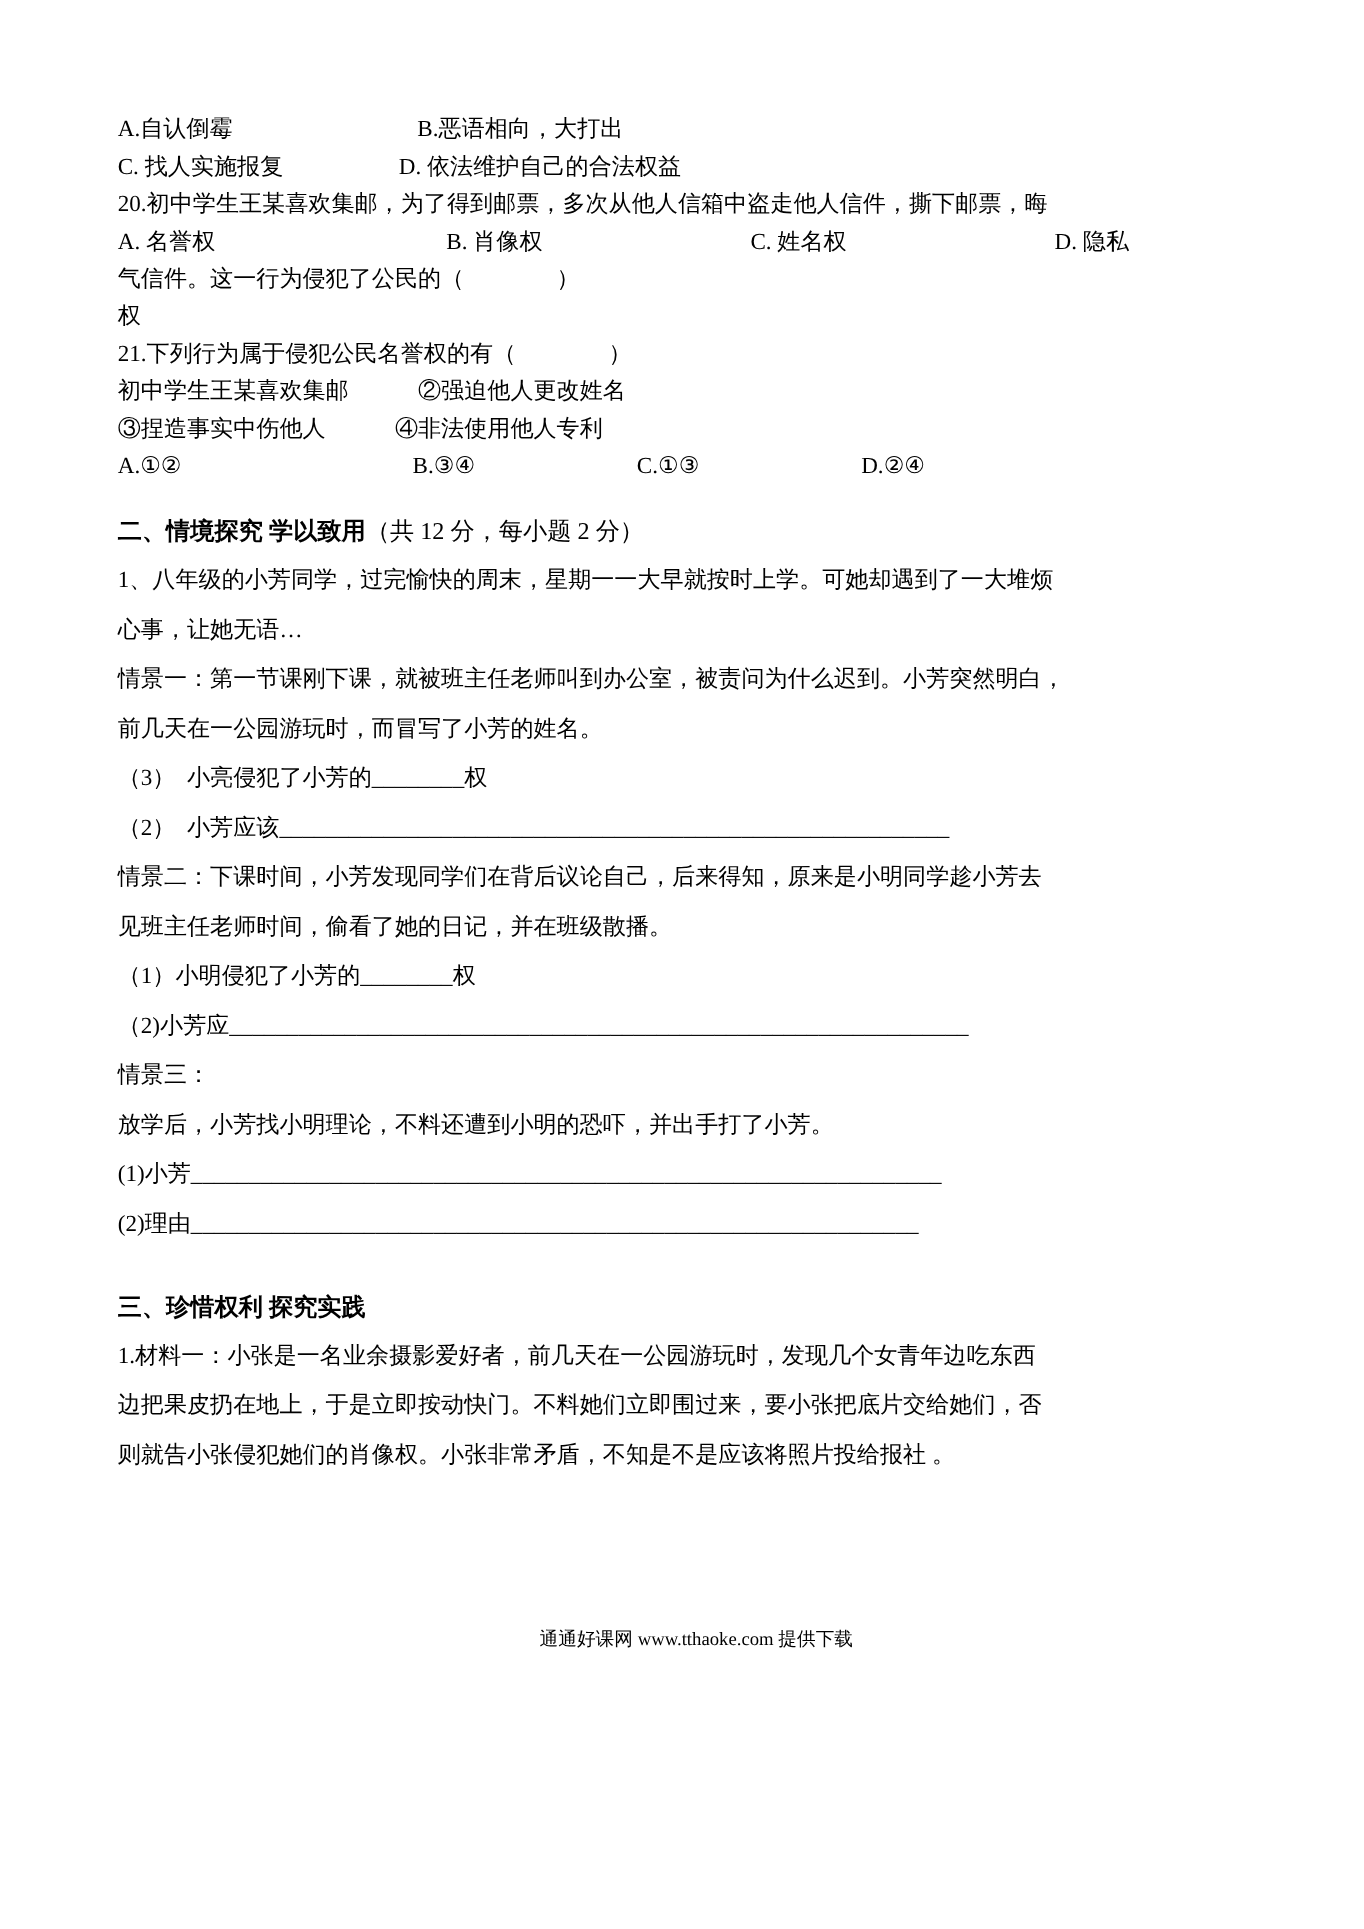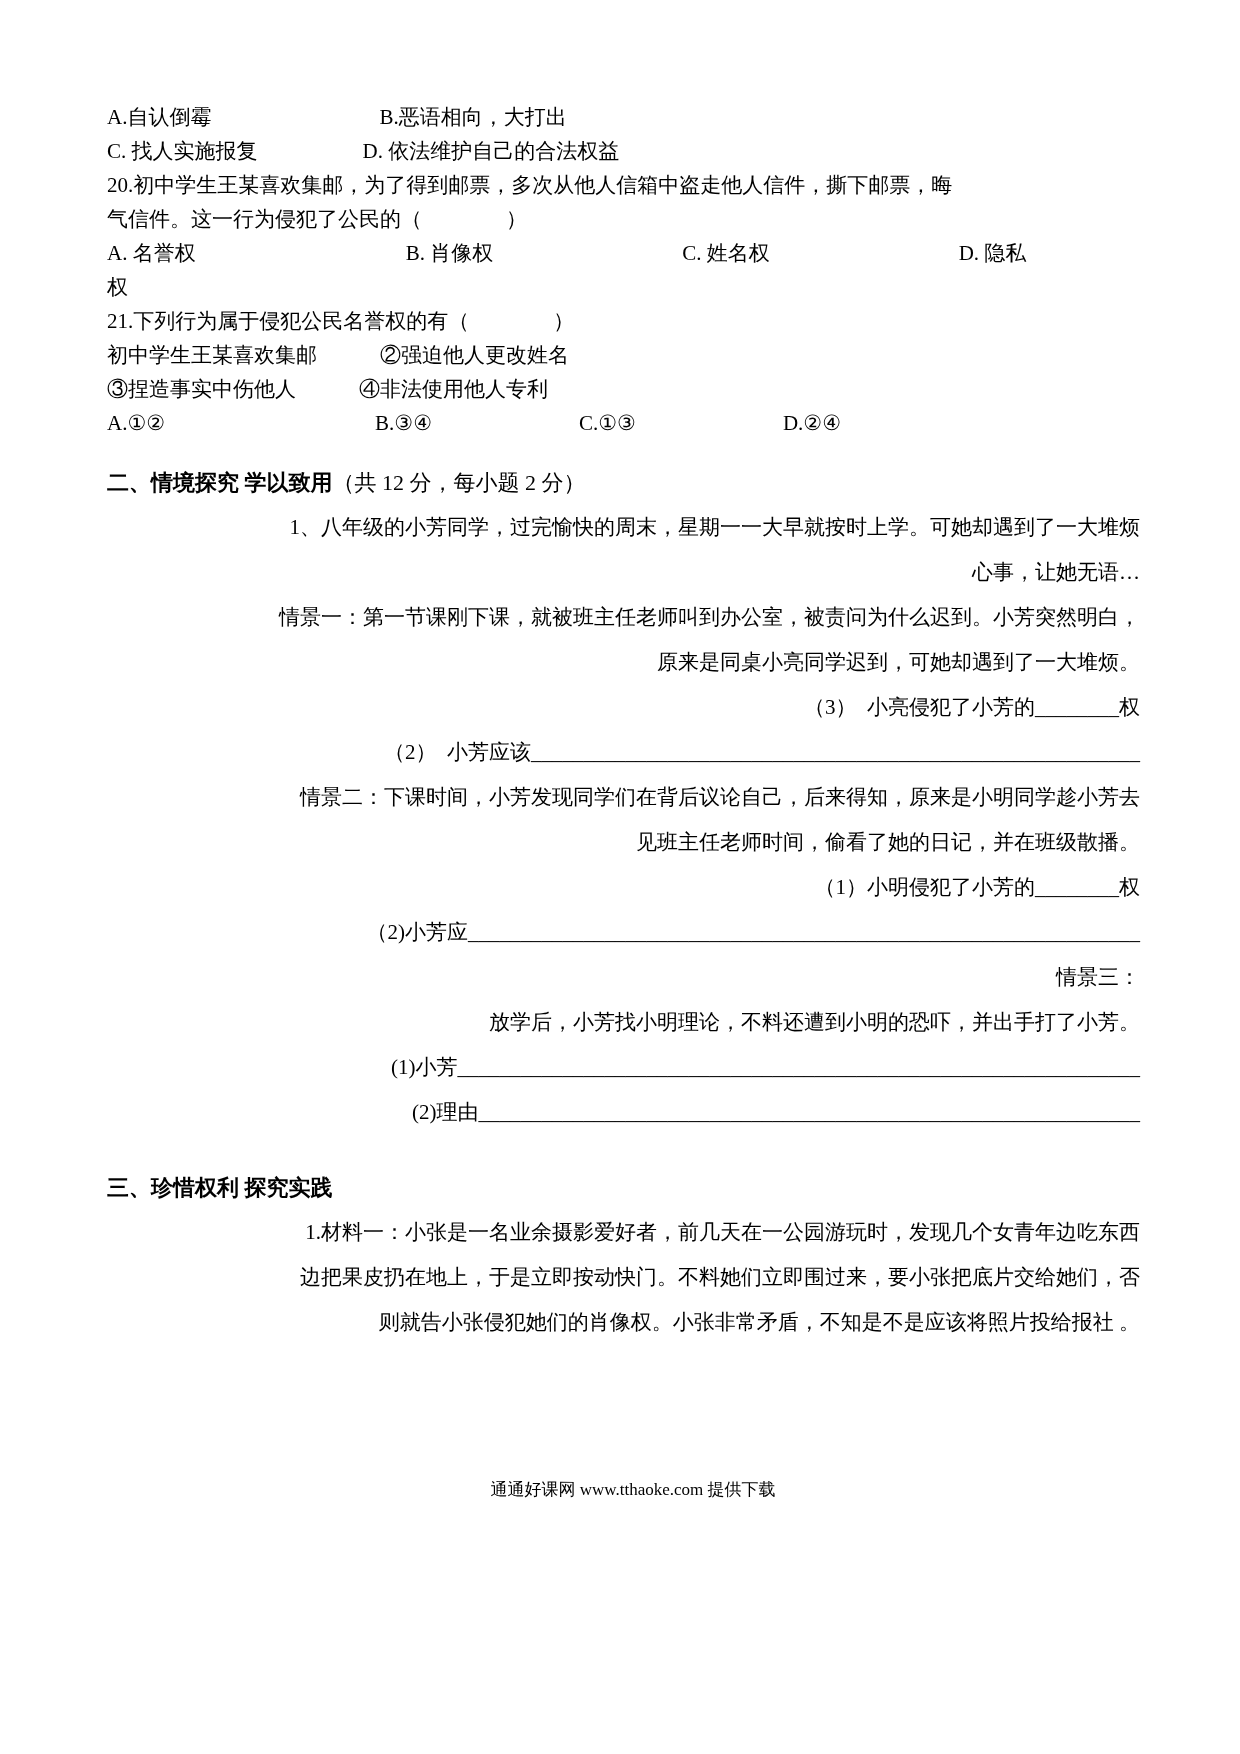--- a/index.html
+++ b/index.html
@@ -18,21 +18,21 @@
     left: 107px;
     top: 100px;
     width: 1033px;
   }
   .line {
     white-space: pre-wrap;
     font-size: 21px;
     word-break: break-all;
   }
   .line.tight { line-height: 34px; }
-  .line.loose { line-height: 45px; text-align: right; }
+  .line.loose { line-height: 45px; }
   .line.heading { line-height: 45px; font-size: 22px; }
   .run-bold { font-weight: bold; margin-top: 20px; }
   .footer {
     position: absolute;
     left: 0;
     right: 0;
     top: 1478px;
     text-align: center;
     font-size: 17px;
     color: #000000;
@@ -40,32 +40,32 @@
   }
 </style>
 </head>
 <body>
 
 <div class="page">
   <div class="content" id="doc-content">
       <div class="line tight"><span>A.自认倒霉　　　　　　　　B.恶语相向，大打出</span></div>
       <div class="line tight"><span>C. 找人实施报复　　　　　D. 依法维护自己的合法权益</span></div>
       <div class="line tight"><span>20.初中学生王某喜欢集邮，为了得到邮票，多次从他人信箱中盗走他人信件，撕下邮票，晦</span></div>
+      <div class="line tight"><span>A. 名誉权　　　　　　　　　　B. 肖像权　　　　　　　　　C. 姓名权　　　　　　　　　D. 隐私</span></div>
       <div class="line tight"><span>气信件。这一行为侵犯了公民的（　　　　）</span></div>
-      <div class="line tight"><span>A. 名誉权　　　　　　　　　　B. 肖像权　　　　　　　　　C. 姓名权　　　　　　　　　D. 隐私</span></div>
       <div class="line tight"><span>权</span></div>
       <div class="line tight"><span>21.下列行为属于侵犯公民名誉权的有（　　　　）</span></div>
       <div class="line tight"><span>初中学生王某喜欢集邮　　　②强迫他人更改姓名</span></div>
       <div class="line tight"><span>③捏造事实中伤他人　　　④非法使用他人专利</span></div>
       <div class="line tight"><span>A.①②　　　　　　　　　　B.③④　　　　　　　C.①③　　　　　　　D.②④</span></div>
       <div class="line heading" style="margin-top: 20px;"><span class="run-bold">二、情境探究 学以致用</span><span>（共 12 分，每小题 2 分）</span></div>
       <div class="line loose"><span>1、八年级的小芳同学，过完愉快的周末，星期一一大早就按时上学。可她却遇到了一大堆烦</span></div>
       <div class="line loose"><span>心事，让她无语…</span></div>
       <div class="line loose"><span>情景一：第一节课刚下课，就被班主任老师叫到办公室，被责问为什么迟到。小芳突然明白，</span></div>
-      <div class="line loose"><span>原来是同桌小亮同学迟到，可她却遇到了一大堆烦。</span></div>
+      <div class="line loose"><span>前几天在一公园游玩时，而冒写了小芳的姓名。</span></div>
       <div class="line loose"><span>（3）  小亮侵犯了小芳的________权</span></div>
       <div class="line loose"><span>（2）  小芳应该__________________________________________________________</span></div>
       <div class="line loose"><span>情景二：下课时间，小芳发现同学们在背后议论自己，后来得知，原来是小明同学趁小芳去</span></div>
       <div class="line loose"><span>见班主任老师时间，偷看了她的日记，并在班级散播。</span></div>
       <div class="line loose"><span>（1）小明侵犯了小芳的________权</span></div>
       <div class="line loose"><span>（2)小芳应________________________________________________________________</span></div>
       <div class="line loose"><span>情景三：</span></div>
       <div class="line loose"><span>放学后，小芳找小明理论，不料还遭到小明的恐吓，并出手打了小芳。</span></div>
       <div class="line loose"><span>(1)小芳_________________________________________________________________</span></div>
       <div class="line loose"><span>(2)理由_______________________________________________________________</span></div>

